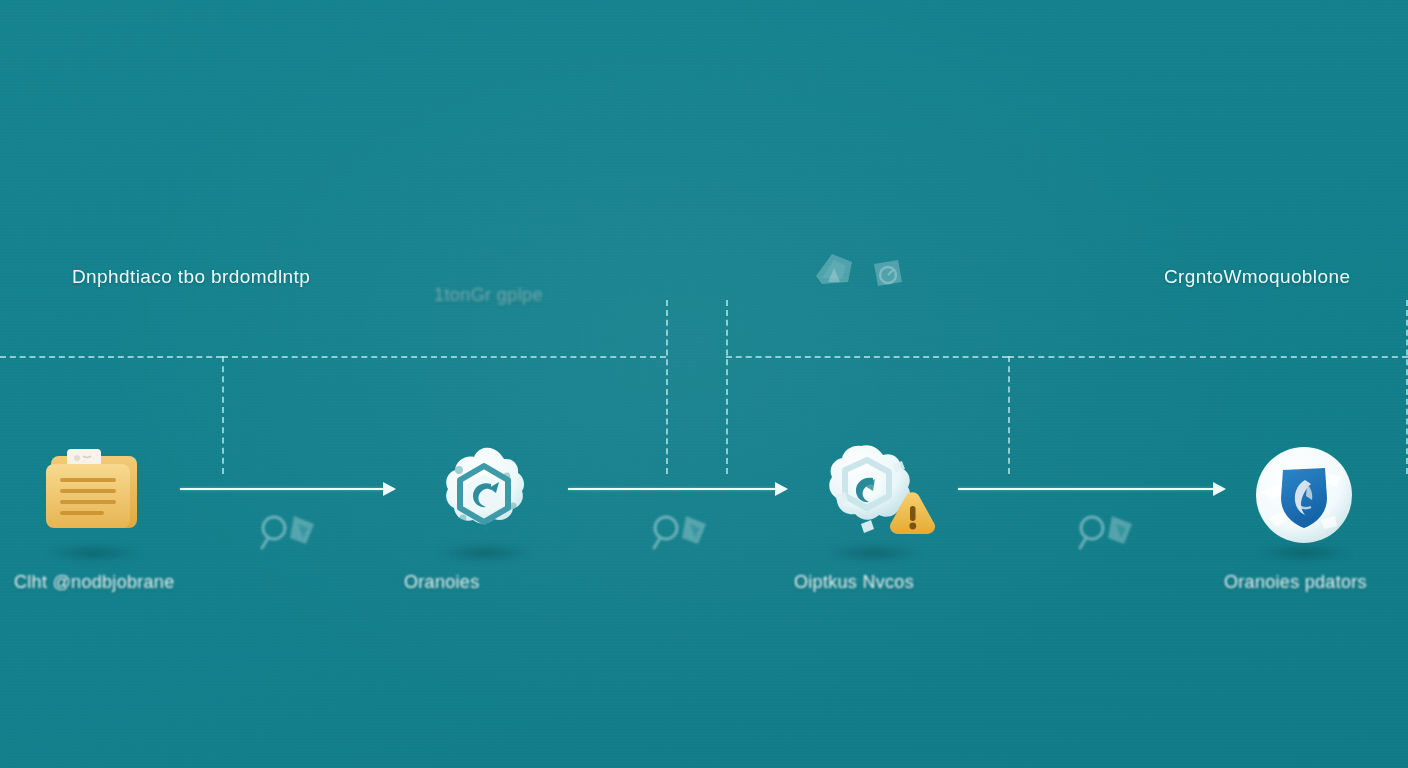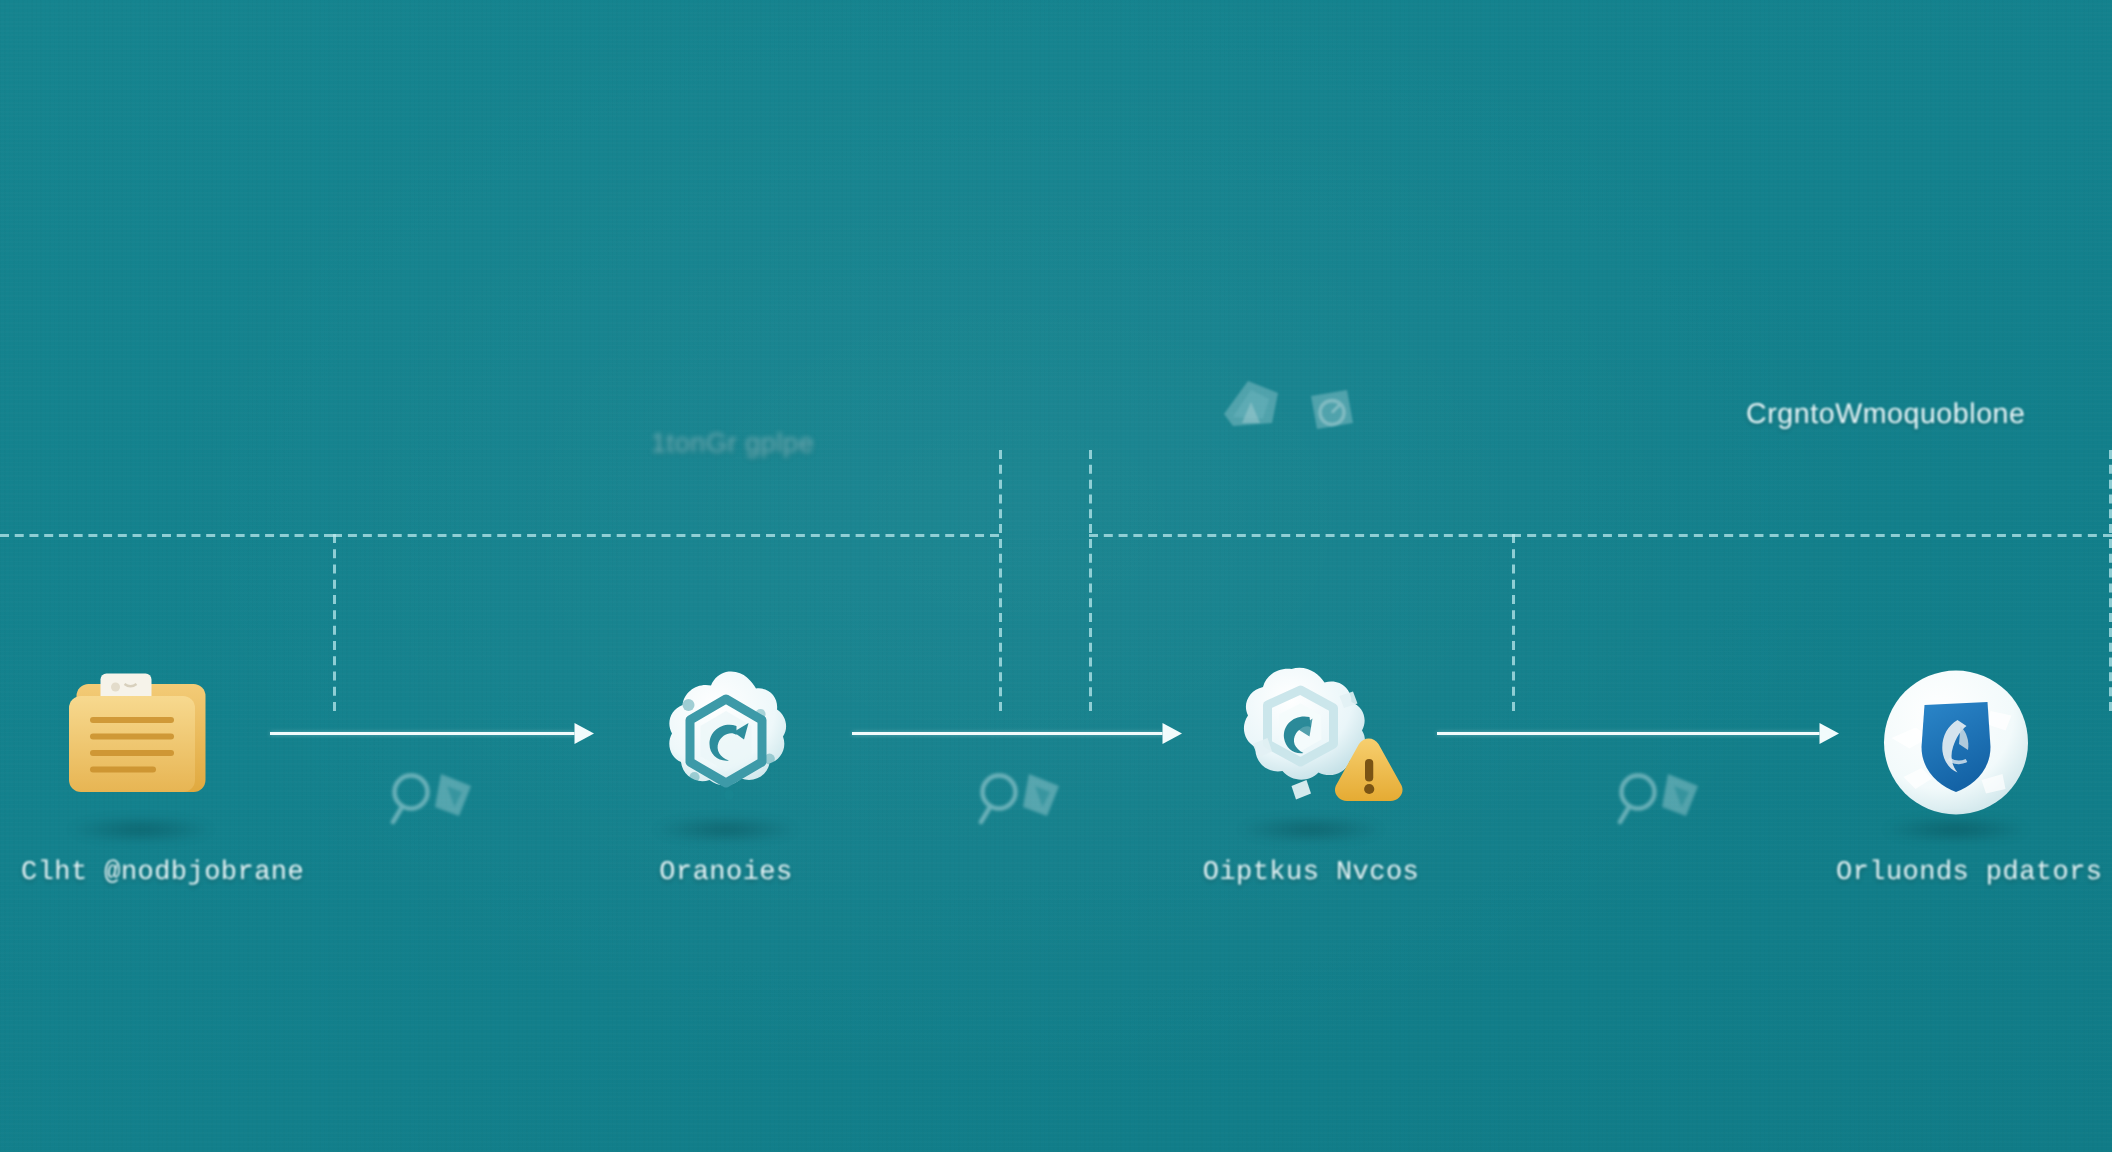--- a/index.html
+++ b/index.html
@@ -46,22 +46,20 @@
     white-space:nowrap;
     filter:blur(0.75px);
     text-shadow:0 1px 3px rgba(0,0,0,0.22);
   }
   .anno.faded { color:rgba(226,245,248,0.45); filter:blur(1.6px); font-size:18px; }
 
   
   .stage-node {
     position:absolute;
     width:160px;
-    text-align:center;
-    font-family:Liberation Mono, monospace;
   }
   .node-icon {
     position:relative;
     width:110px; height:110px;
     margin:0 auto;
   }
   .node-label {
     margin-top:22px;
     color:#eaf7f9;
     font-size:18px;
@@ -126,20 +124,21 @@
       <div class="dash-h" style="left: 222px; top: 356px; width: 444px;"></div>
       <div class="dash-h" style="left: 726px; top: 356px; width: 282px;"></div>
       <div class="dash-h" style="left: 1008px; top: 356px; width: 400px;"></div>
       <div class="dash-v" style="left: 222px; top: 356px; height: 118px;"></div>
       <div class="dash-v" style="left: 666px; top: 300px; height: 174px;"></div>
       <div class="dash-v" style="left: 726px; top: 300px; height: 174px;"></div>
       <div class="dash-v" style="left: 1008px; top: 356px; height: 118px;"></div>
       <div class="dash-v" style="left: 1406px; top: 300px; height: 174px;"></div>
     </div>
 
+  <div class="anno" style="left:72px; top:266px;">Dnphdtiaco tbo brdomdlntp</div>
   <div class="anno faded" style="left:434px; top:285px;">1tonGr  gplpe</div>
   <div class="anno" style="left:1164px; top:266px;">CrgntoWmoquoblone</div>
 
   <div class="mini-top" style="left:812px; top:248px;">
     <svg width="44" height="40" viewBox="0 0 44 40">
       <path d="M4 28 L20 6 L40 14 L36 34 L10 36 Z" fill="#dff2f5" opacity="0.5"></path>
       <path d="M10 30 L22 12 L34 18 L30 31 Z" fill="#a9d9e0" opacity="0.55"></path>
       <path d="M16 34 L22 20 L28 34 Z" fill="#ffffff" opacity="0.6"></path>
     </svg>
   </div>
@@ -323,16 +322,16 @@
         <path d="M72 80 l14 -4 l2 10 l-13 3 Z" fill="#ffffff" opacity="0.7"></path>
 
         <path d="M34 30 L76 28 L78 58 C78 74 66 84 55 88 C44 84 32 74 32 58 Z" fill="url(#shieldG)"></path>
 
         <path d="M56 40 c-7 4 -11 12 -10 21 c1 7 5 12 10 14
                  c-4 -5 -5 -11 -3 -17 c2 -6 5 -11 9 -14 Z" fill="#e4edf2" opacity="0.92"></path>
         <path d="M58 44 c4 4 6 10 5 16 l-6 -4 Z" fill="#c9d9e3" opacity="0.85"></path>
         <path d="M50 66 q6 4 12 1" stroke="#dfe9f0" stroke-width="2.4" fill="none" opacity="0.8"></path>
       </svg>
     </div>
-    <div class="node-label">Orluonds pdators</div>
+    <div class="node-label">Oranoies pdators</div>
   </div>
 
 </div>
 
 </body></html>

